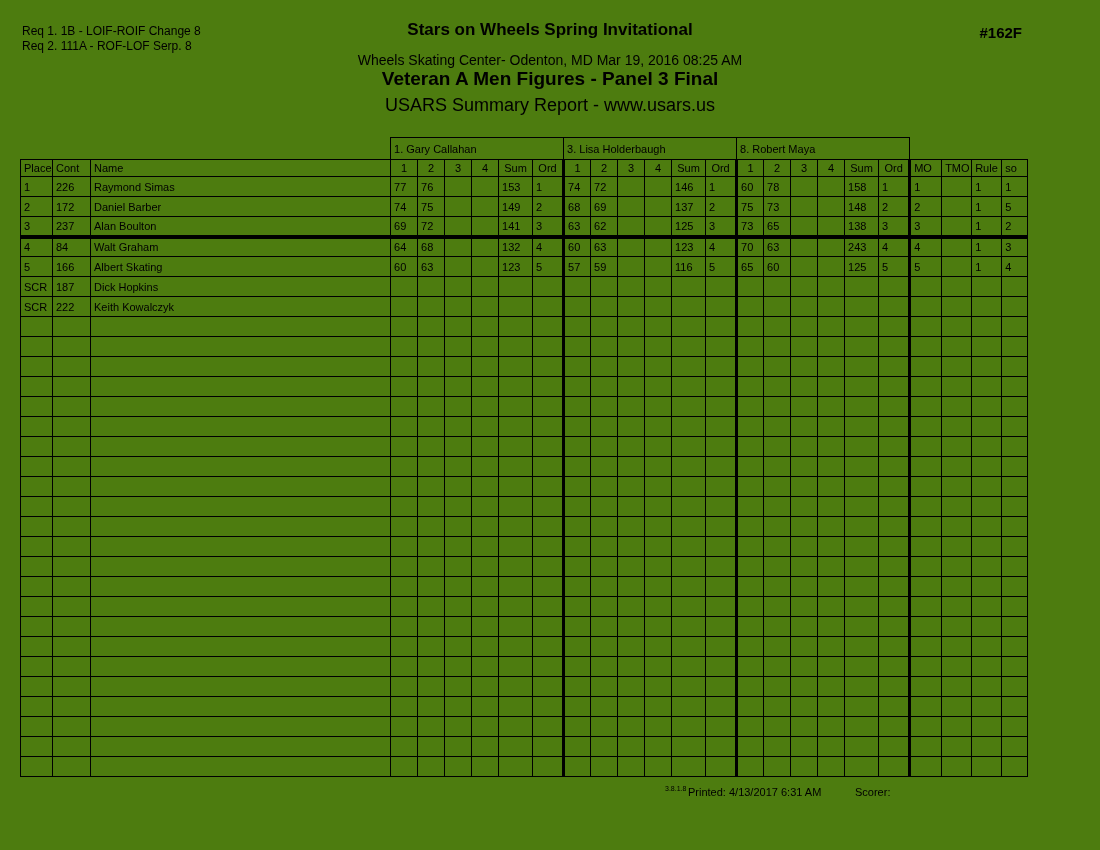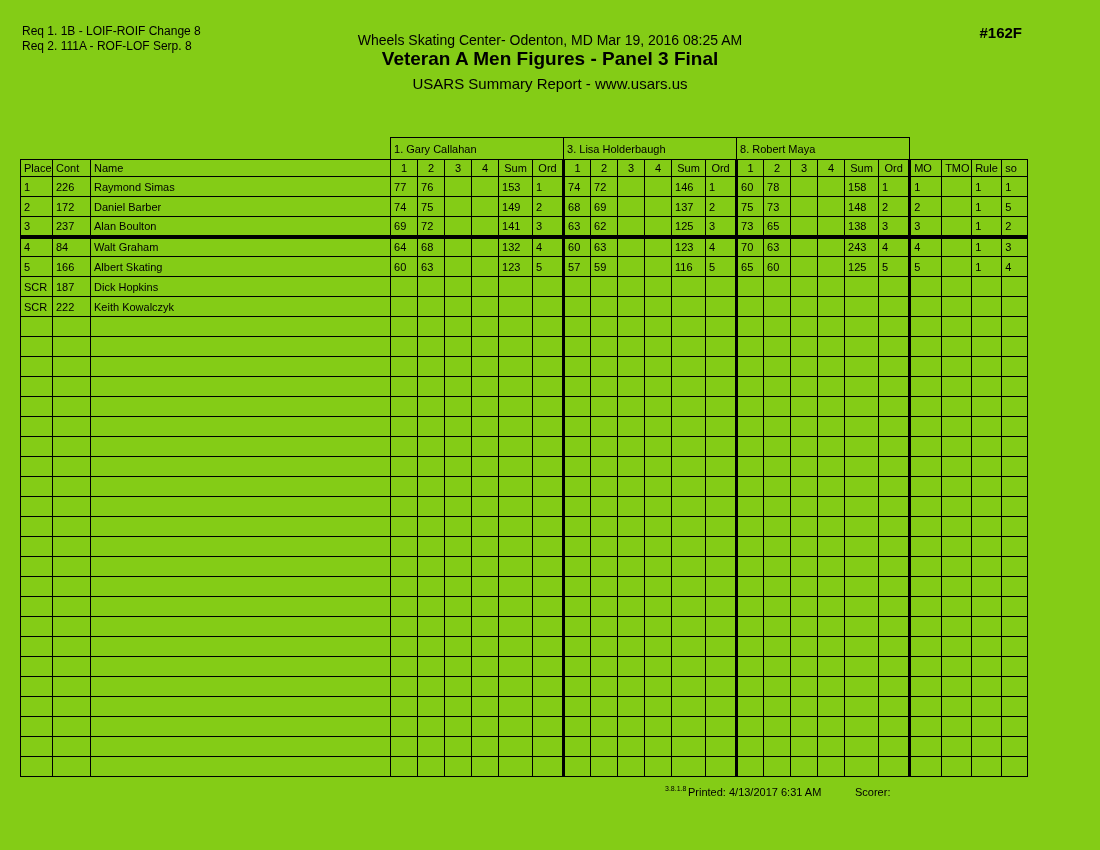--- a/index.html
+++ b/index.html
@@ -1,27 +1,27 @@
 <!DOCTYPE html>
 <html><head>
 <meta charset="utf-8">
 <style>
   * { box-sizing: border-box; }
   html,body { margin:0; padding:0; background:#fff; }
   .page {
-    position:relative; width:1100px; height:850px; background:#84cc16;
+    position:relative; width:1100px; height:850px; background:#4d7c0f;
     font-family:"Liberation Sans", sans-serif; color:#000;
   }
   .req-block { position:absolute; left:22px; top:24px; font-size:12px; line-height:15px; }
   .event-code { position:absolute; right:78px; top:24px; font-size:15px; font-weight:bold; }
   .center-head { position:absolute; left:0; right:0; top:20px; text-align:center; }
   .title { font-size:17px; font-weight:bold; }
   .venue-line { font-size:14px; margin-top:12px; }
   .event-title { font-size:19px; font-weight:bold; margin-top:0; }
-  .report-line { font-size:15px; margin-top:5px; }
+  .report-line { font-size:18px; margin-top:5px; }
 
   table.score {
     position:absolute; left:20px; top:137px;
     border-collapse:collapse; table-layout:fixed; width:1008px;
     font-size:11px;
   }
   table.score td, table.score th {
     border:1px solid #000; padding:0 3px; height:20px;
     overflow:hidden; white-space:nowrap;
     font-weight:normal; text-align:left; vertical-align:middle;
@@ -48,20 +48,21 @@
 <div class="page">
 
   <div class="req-block">
     <div>Req 1.  1B - LOIF-ROIF Change 8</div>
     <div>Req 2.  111A - ROF-LOF Serp. 8</div>
   </div>
 
   <div class="event-code">#162F</div>
 
   <div class="center-head">
+    <div class="title">Stars on Wheels Spring Invitational</div>
     <div class="venue-line">Wheels Skating Center- Odenton, MD  Mar 19, 2016  08:25 AM</div>
     <div class="event-title">Veteran A Men Figures - Panel 3 Final</div>
     <div class="report-line">USARS Summary Report - www.usars.us</div>
   </div>
 
   <table class="score">
     <colgroup>
       <col style="width:32px">
         <col style="width:38px">
         <col style="width:300px">

